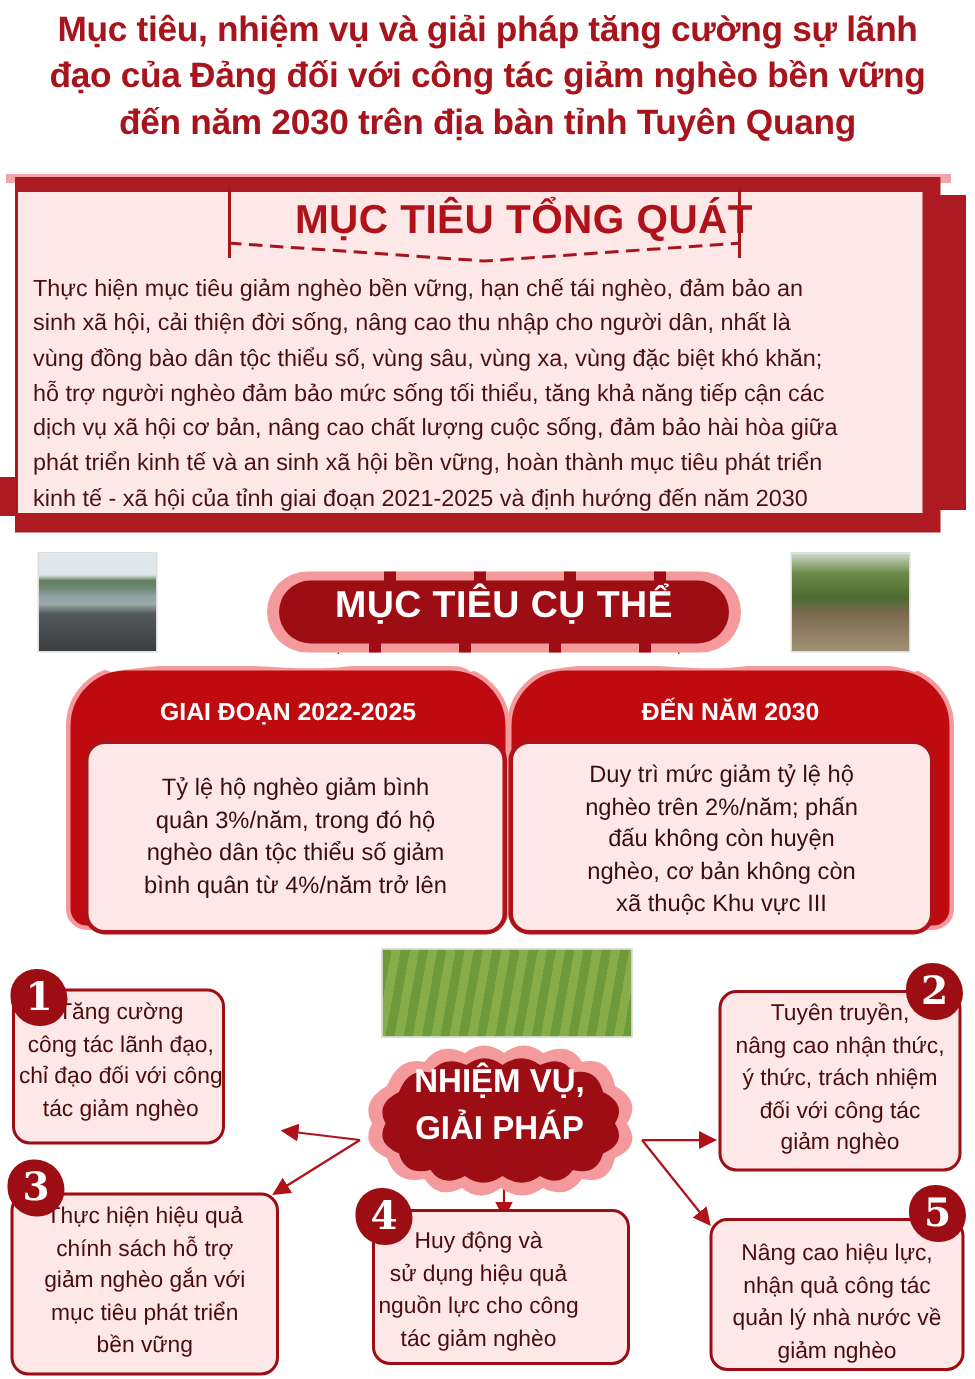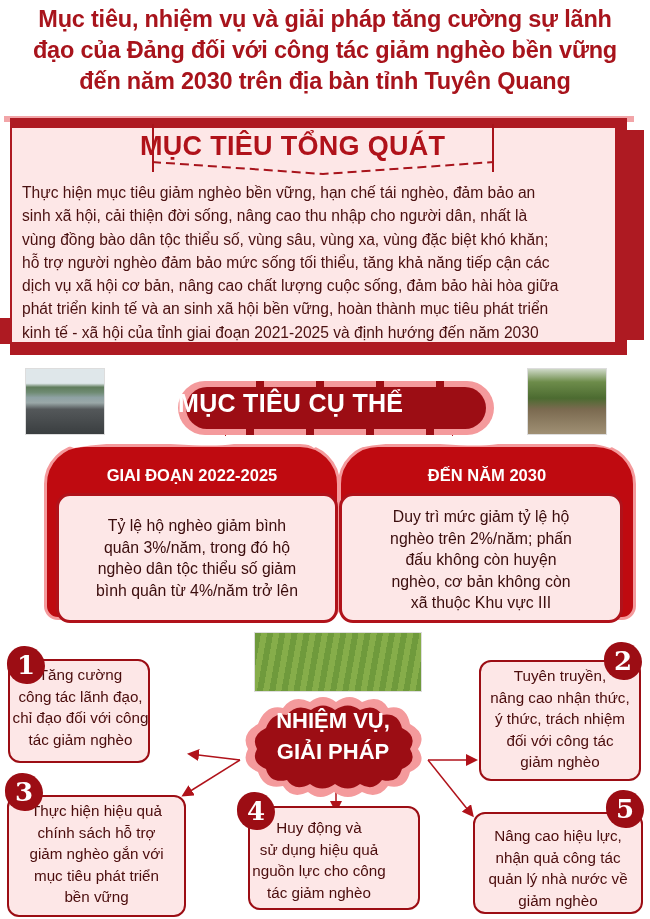--- a/index.html
+++ b/index.html
@@ -11,41 +11,41 @@
   .title div { white-space:nowrap; }
 
   
   .gen-back { left:10px; top:118px; width:617px; height:237px; background:#ae1a22; }
   .gen-back2 { left:598px; top:130px; width:46px; height:210px; background:#ae1a22; }
   .gen-back3 { left:0; top:318px; width:14px; height:26px; background:#ae1a22; }
   .gen-outline { left:4px; top:116px; width:630px; height:6px; background:#f2a5a8; }
   .gen-box { left:12px; top:128px; width:603px; height:214px; background:#fde7e7; }
   .gen-headbox { left:152px; top:124px; width:338px; height:48px;
                  border-left:2px solid #a8141c; border-right:2px solid #a8141c; }
-  .gen-head { left:140px; top:131px; width:342px; text-align:left; color:#b0121a;
+  .gen-head { left:160px; top:131px; width:342px; text-align:right; color:#b0121a;
               font-weight:bold; font-size:27px; letter-spacing:0.3px; white-space:nowrap; }
   .gen-dash { left:152px; top:160px; }
   .gen-text { left:22px; top:181px; width:590px; color:#4a1010;
               font-size:15.6px; line-height:23.3px; }
   .gen-text div { white-space:nowrap; }
 
   
   .photo { border:1px solid #ddd; overflow:hidden; }
   .photo-lake { left:25px; top:368px; width:78px; height:65px;
     background:linear-gradient(180deg,#dfe7ea 0%,#dfe7ea 22%,#5f7c5c 28%,#6f8b73 36%,#8fa2a4 44%,#9aa8a8 52%,#54585a 62%,#3a3e40 100%); }
   .photo-cow { left:527px; top:368px; width:78px; height:65px;
     background:linear-gradient(180deg,#cfd9c8 0%,#6d8c4a 20%,#4c6b31 45%,#7b6a50 62%,#a09074 100%); }
   .photo-tea { left:254px; top:632px; width:166px; height:58px;
     background:repeating-linear-gradient(100deg,#6f9a3c 0 6px,#86ad4a 6px 12px); }
 
   
   .cap-outer { left:178px; top:381px; width:316px; height:54px; border-radius:27px; background:#f49a9c; }
   .cap-inner { left:186px; top:387px; width:300px; height:42px; border-radius:21px; background:#9c0d14; }
   .cap-tick { width:8px; height:8px; background:#9c0d14; }
-  .cap-label { left:178px; top:389px; width:316px; color:#fff;
+  .cap-label { left:178px; top:389px; width:316px; text-align:center; color:#fff;
                font-weight:bold; font-size:25px; letter-spacing:0.3px; white-space:nowrap; }
   .connector-v { width:1px; background:#b0121a; }
 
   
   .tab { top:444px; height:170px; background:#bf0a10; border:3px solid #f49a9c;
          border-radius:40px 40px 14px 14px; }
   .tab-label { top:466px; text-align:center; color:#fff; font-weight:bold; font-size:16.5px; white-space:nowrap; }
   .tab-body { top:493px; background:#fde7e7; border:3px solid #b0121a; border-radius:14px; }
   .tab-text { text-align:center; color:#3a0c0c; font-size:15.8px; line-height:21.5px; }
   .tab-text div { white-space:nowrap; }

